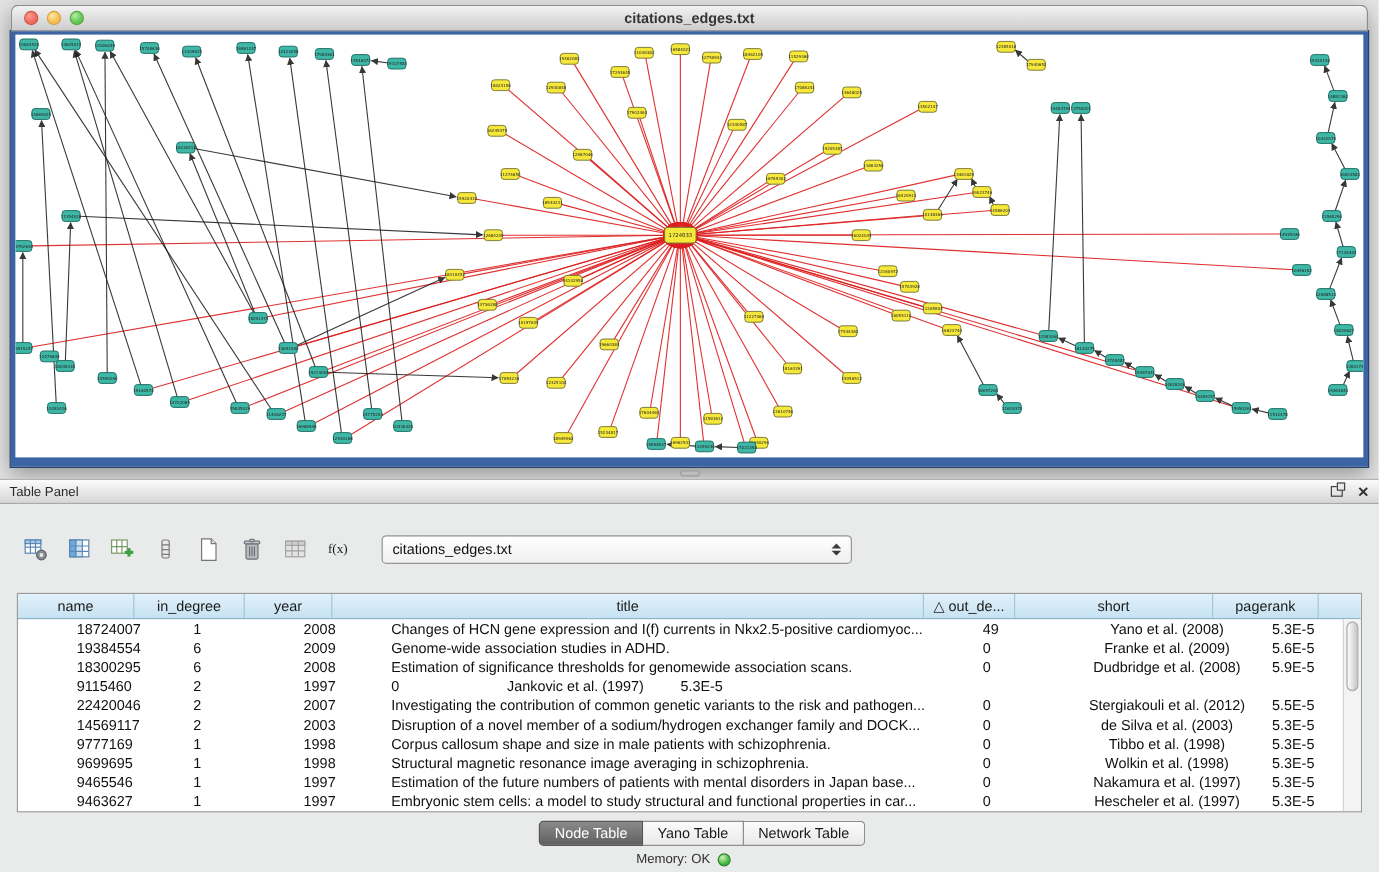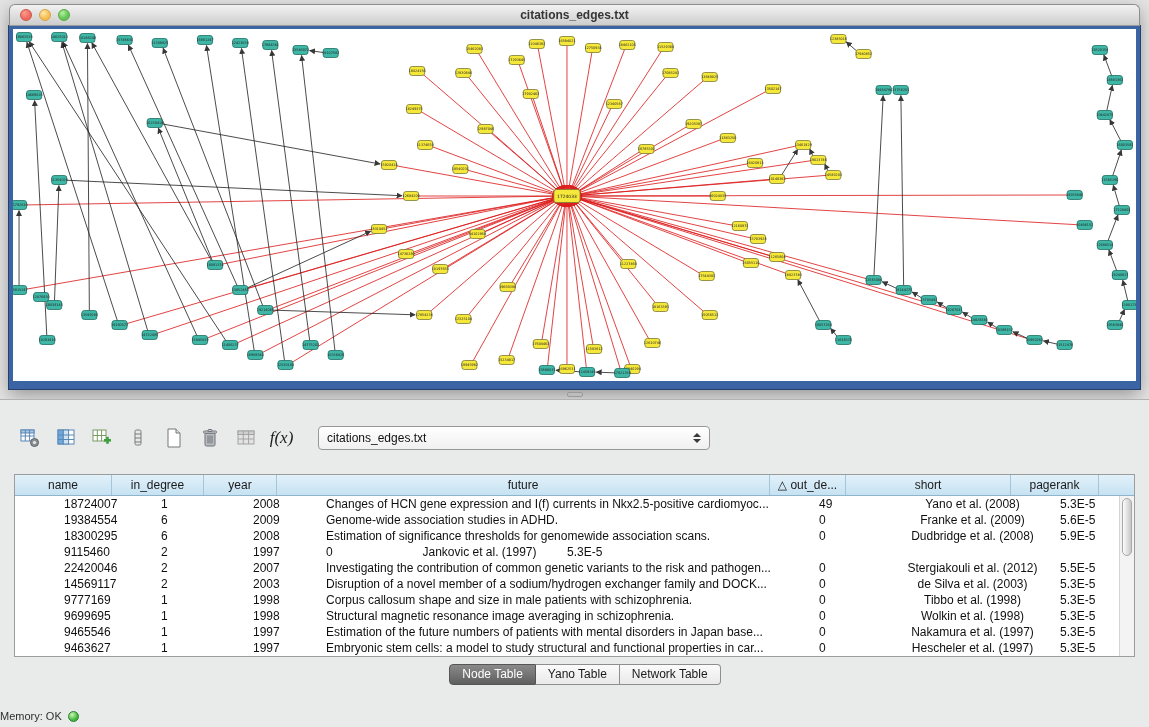--- a/index.html
+++ b/index.html
@@ -39,21 +39,21 @@
   .tp-header { height:20px; background:linear-gradient(#fbfbfb,#d6d6d6); border-bottom:1px solid #a8a8a8;
                display:flex; align-items:center; justify-content:space-between; padding:0 8px; }
   .tp-title { font-size:11px; color:#2b2b2b; }
   .tp-actions { display:flex; align-items:center; gap:12px; }
   .float-ic { width:10px; height:9px; border:1.5px solid #444; position:relative; display:inline-block; }
   .float-ic::after { content:""; position:absolute; right:-3px; top:-4px; width:5px; height:5px; border:1.5px solid #444; background:#e9e9e9; }
   .close-ic { font-size:12px; font-weight:bold; color:#333; line-height:1; cursor:default; }
 
   .tp-toolbar { display:flex; align-items:center; gap:9px; margin:22px 0 8px 16px; height:32px; }
   .tbtn { width:27px; height:27px; display:flex; align-items:center; justify-content:center; border-radius:4px; }
-  .fx { font-family:"Liberation Serif", serif; font-style:italic; font-size:17px; color:#1a1a1a; }
+  .fx { font-family:"Liberation Serif", serif; font-size:11px; color:#1a1a1a; }
   .combo { margin-left:14px; width:392px; height:24px; background:linear-gradient(#ffffff,#f0f0f0);
            border:1px solid #979797; border-radius:4px; display:flex; align-items:center; padding:0 8px;
            font-size:12px; color:#111; }
   .combo .val { flex:1; overflow:hidden; white-space:nowrap; }
   .combo .arrows { display:flex; flex-direction:column; gap:2px; align-items:center; }
   .combo .arrows i { width:0; height:0; border-left:4px solid transparent; border-right:4px solid transparent; display:block; }
   .combo .arrows i.up { border-bottom:4px solid #3a3a3a; }
   .combo .arrows i.dn { border-top:4px solid #3a3a3a; }
 
   .tp-table { position:relative; margin:20px 14px 0 14px; background:#fff; border:1px solid #9c9c9c; height:183px; overflow:hidden; }
@@ -69,21 +69,21 @@
   .vthumb { margin:2px; height:58px; background:linear-gradient(90deg,#fdfdfd,#c7c7c7); border:1px solid #a8a8a8; border-radius:7px; }
 
   .tp-tabs { display:flex; justify-content:center; margin-top:7px; }
   .tab { font-size:12px; padding:2px 12px 3px 12px; background:linear-gradient(#fbfbfb,#e9e9e9);
          border:1px solid #8e8e8e; border-left-width:0; color:#1a1a1a; }
   .tab:first-child { border-left-width:1px; border-radius:4px 0 0 4px;margin-left:21px; }
   .tab:last-child { border-radius:0 4px 4px 0; }
   .tab.active { background:linear-gradient(#8a8a8a,#5f5f5f); color:#fff; border-color:#555; }
 
   .statusbar { position:absolute; right:0; bottom:0; left:0; height:22px; display:flex; align-items:center;
-               justify-content:flex-start; gap:6px; padding-right:10px; font-size:11px; color:#2f2f2f; }
+               justify-content:center; gap:6px; padding-right:10px; font-size:11px; color:#2f2f2f; }
   .mem-dot { width:11px; height:11px; border-radius:50%; border:1px solid #2c7f2c;
              background:radial-gradient(circle at 35% 30%, #ccf7b4, #3db53d 65%); }
 </style>
 </head>
 <body>
 
 <div class="desktop">
 
   <div class="net-window">
     <div class="titlebar">
@@ -900,20 +900,27 @@
           </g>
       </svg>
     </div>
   </div>
 
   <div class="divider">
       <span class="grip"></span>
     </div>
 
   <div class="table-panel">
+    <div class="tp-header">
+      <span class="tp-title">Table Panel</span>
+      <span class="tp-actions">
+        <span class="float-ic"></span>
+        <span class="close-ic">✕</span>
+      </span>
+    </div>
 
     <div class="tp-toolbar">
       <span class="tbtn">
         <svg width="22" height="22" viewBox="0 0 22 22">
           <rect x="2" y="3" width="13" height="11" fill="#fff" stroke="#5b87b5"></rect>
           <rect x="2" y="3" width="13" height="3" fill="#a8c8e4" stroke="#5b87b5"></rect>
           <line x1="6.3" y1="3" x2="6.3" y2="14" stroke="#5b87b5"></line>
             <line x1="10.6" y1="3" x2="10.6" y2="14" stroke="#5b87b5"></line>
           <line x1="2" y1="9" x2="15" y2="9" stroke="#5b87b5"></line>
           <circle cx="15.5" cy="15.5" r="4" fill="#8a8f94" stroke="#5d6166"></circle>
@@ -983,21 +990,21 @@
             <i class="dn"></i>
           </span>
       </div>
     </div>
 
     <div class="tp-table">
       <div class="thead" id="thead">
           <div class="hcell c0">name</div>
           <div class="hcell c1">in_degree</div>
           <div class="hcell c2">year</div>
-          <div class="hcell c3">future</div>
+          <div class="hcell c3">title</div>
           <div class="hcell c4">△ out_de...</div>
           <div class="hcell c5">short</div>
           <div class="hcell c6">pagerank</div>
           <div class="hcell hfill"></div>
         </div>
       <div id="tbody">
           <div class="trow">
             <div class="tcell c0">18724007</div>
             <div class="tcell c1">1</div>
             <div class="tcell c2">2008</div>

